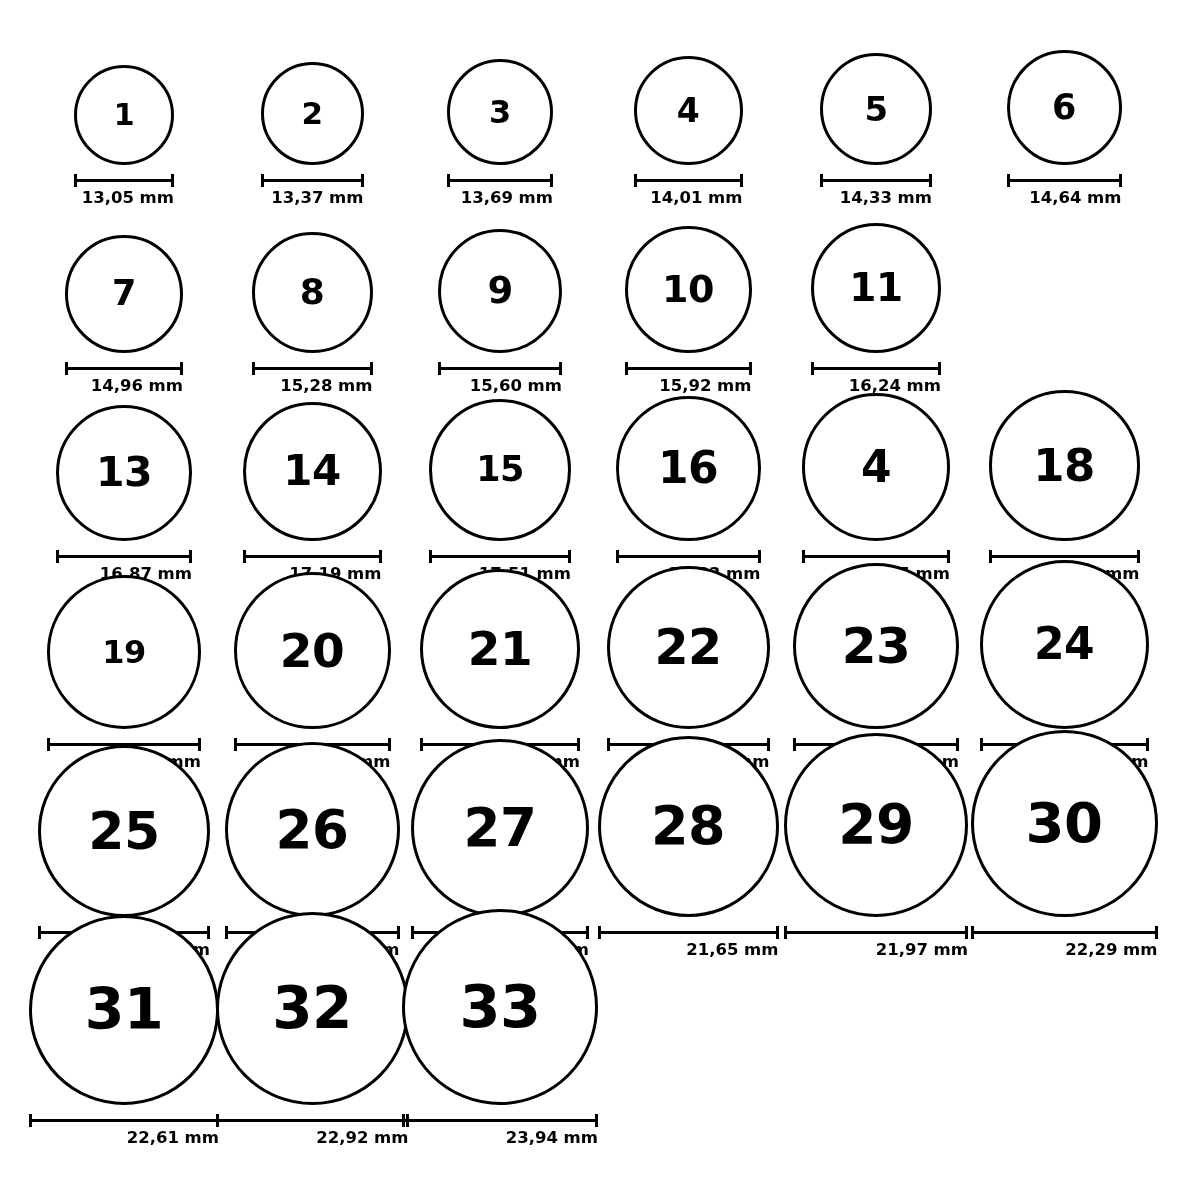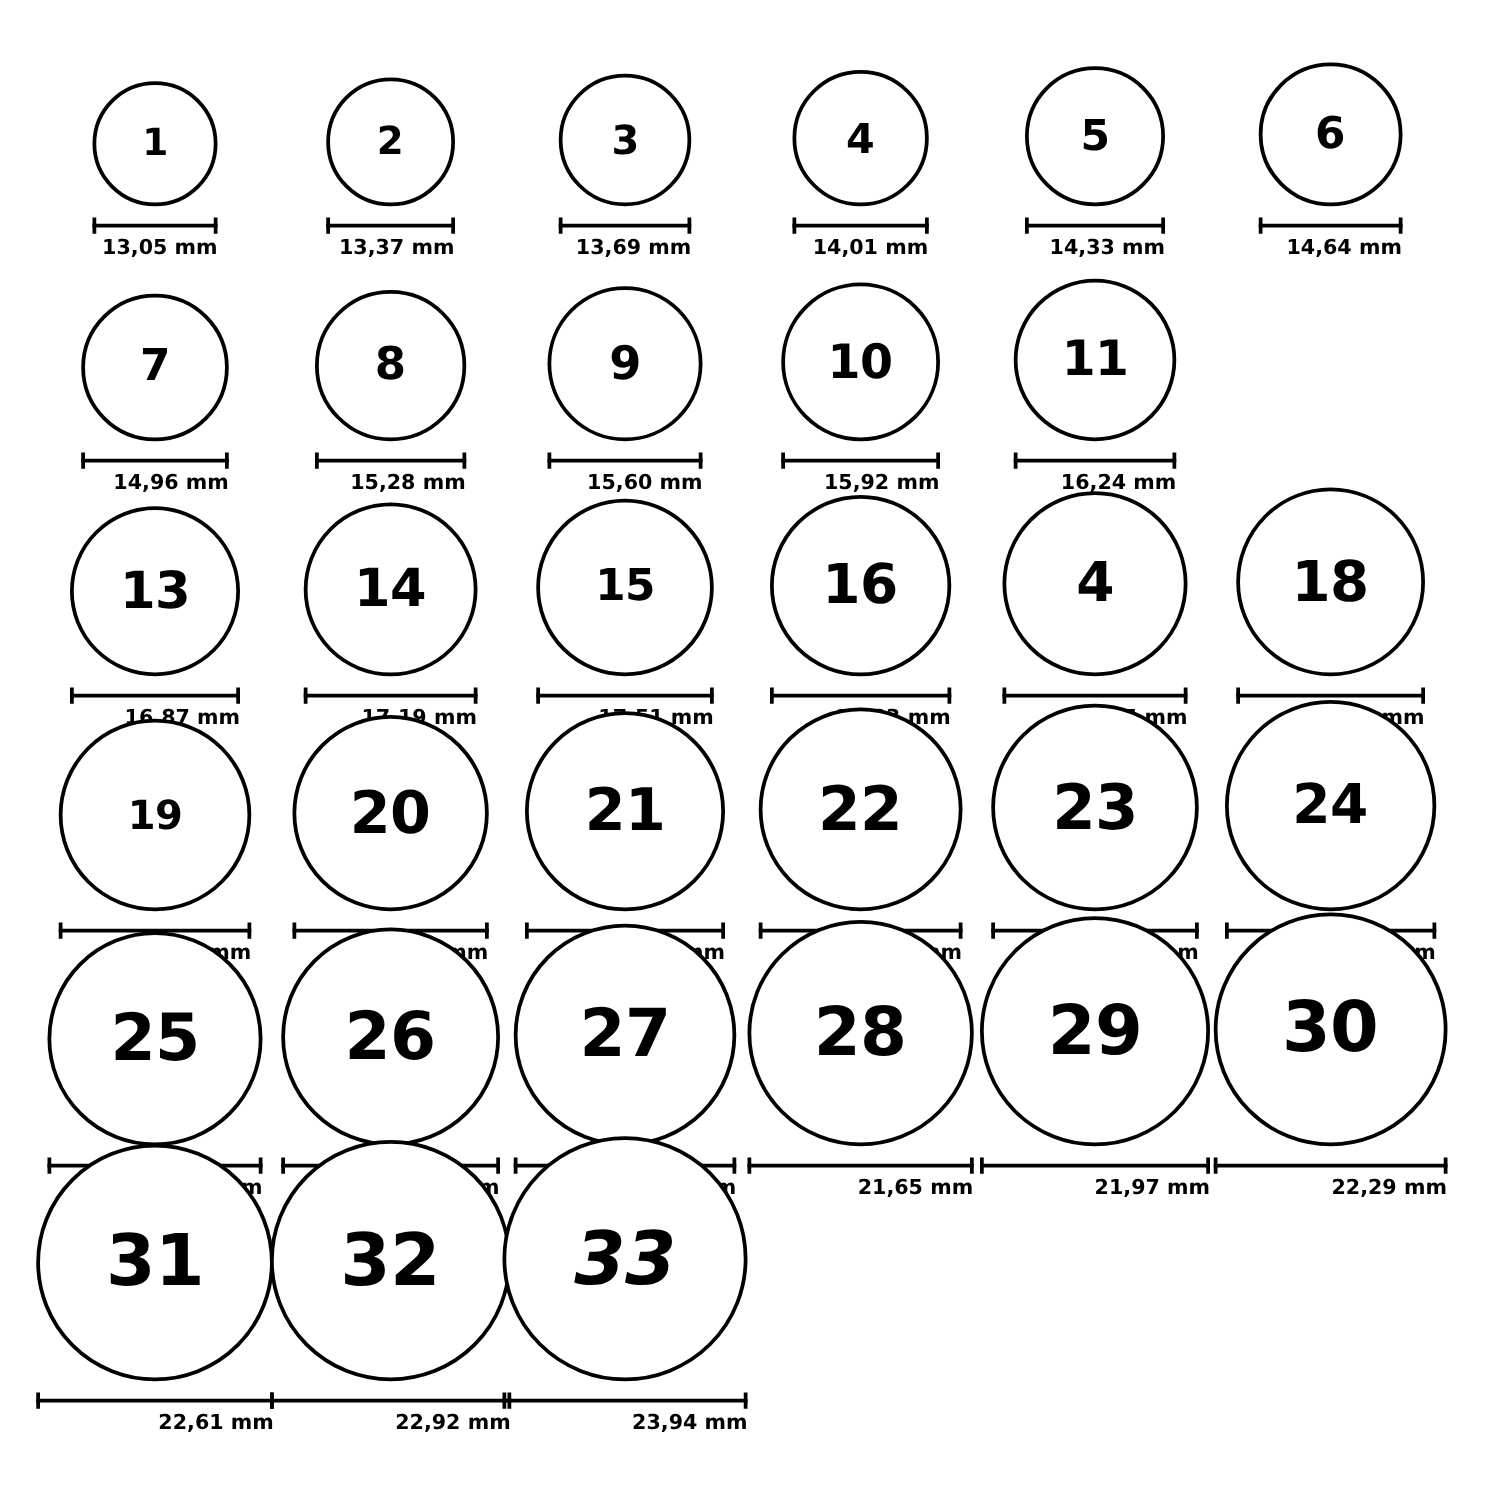--- a/index.html
+++ b/index.html
@@ -506,21 +506,21 @@
           <div class="caliper" style="width: 193px;">
             <div class="bar"></div>
             <div class="tick left"></div>
             <div class="tick right"></div>
           </div>
           <div class="mm-label">22,92 mm</div>
         </div>
       </div>
       <div class="cell">
         <div class="ring" style="width: 196px; height: 196px;">
-          <span class="ring-number" style="font-size: 59px; font-style: italic;">33</span>
+          <span class="ring-number" style="font-size: 59px;">33</span>
         </div>
         <div class="measure">
           <div class="caliper" style="width: 196px;">
             <div class="bar"></div>
             <div class="tick left"></div>
             <div class="tick right"></div>
           </div>
           <div class="mm-label">23,94 mm</div>
         </div>
       </div>

